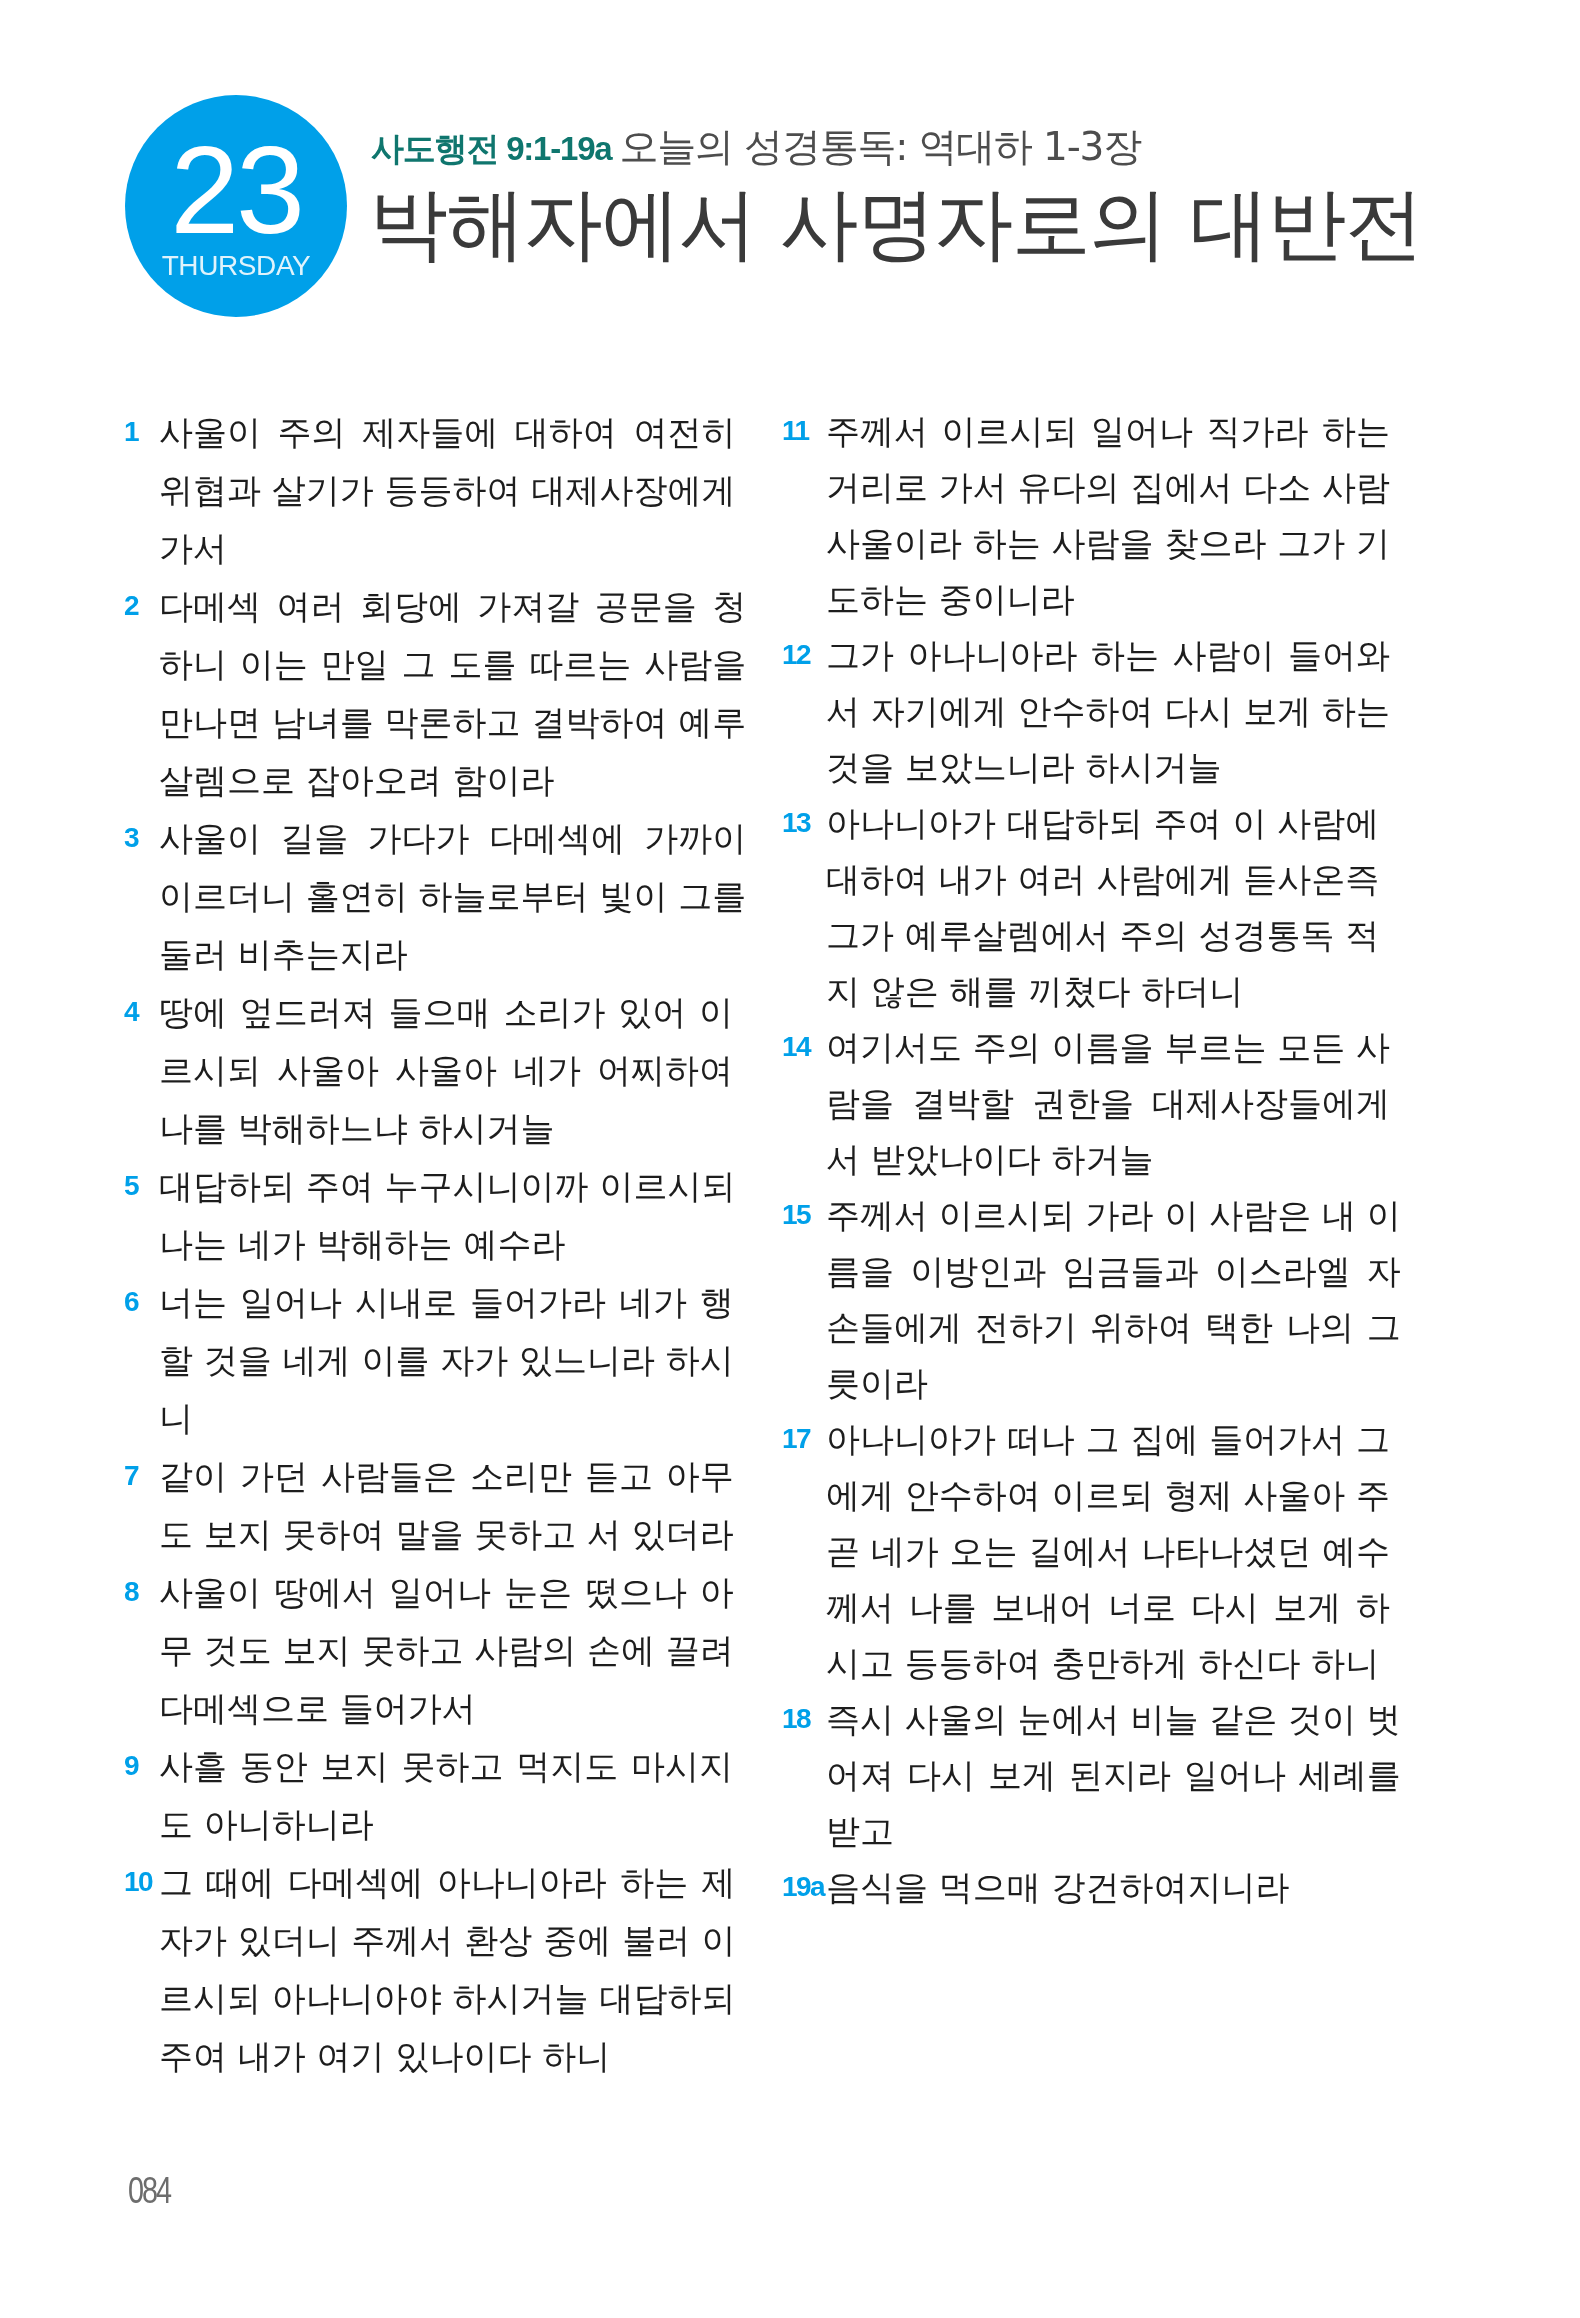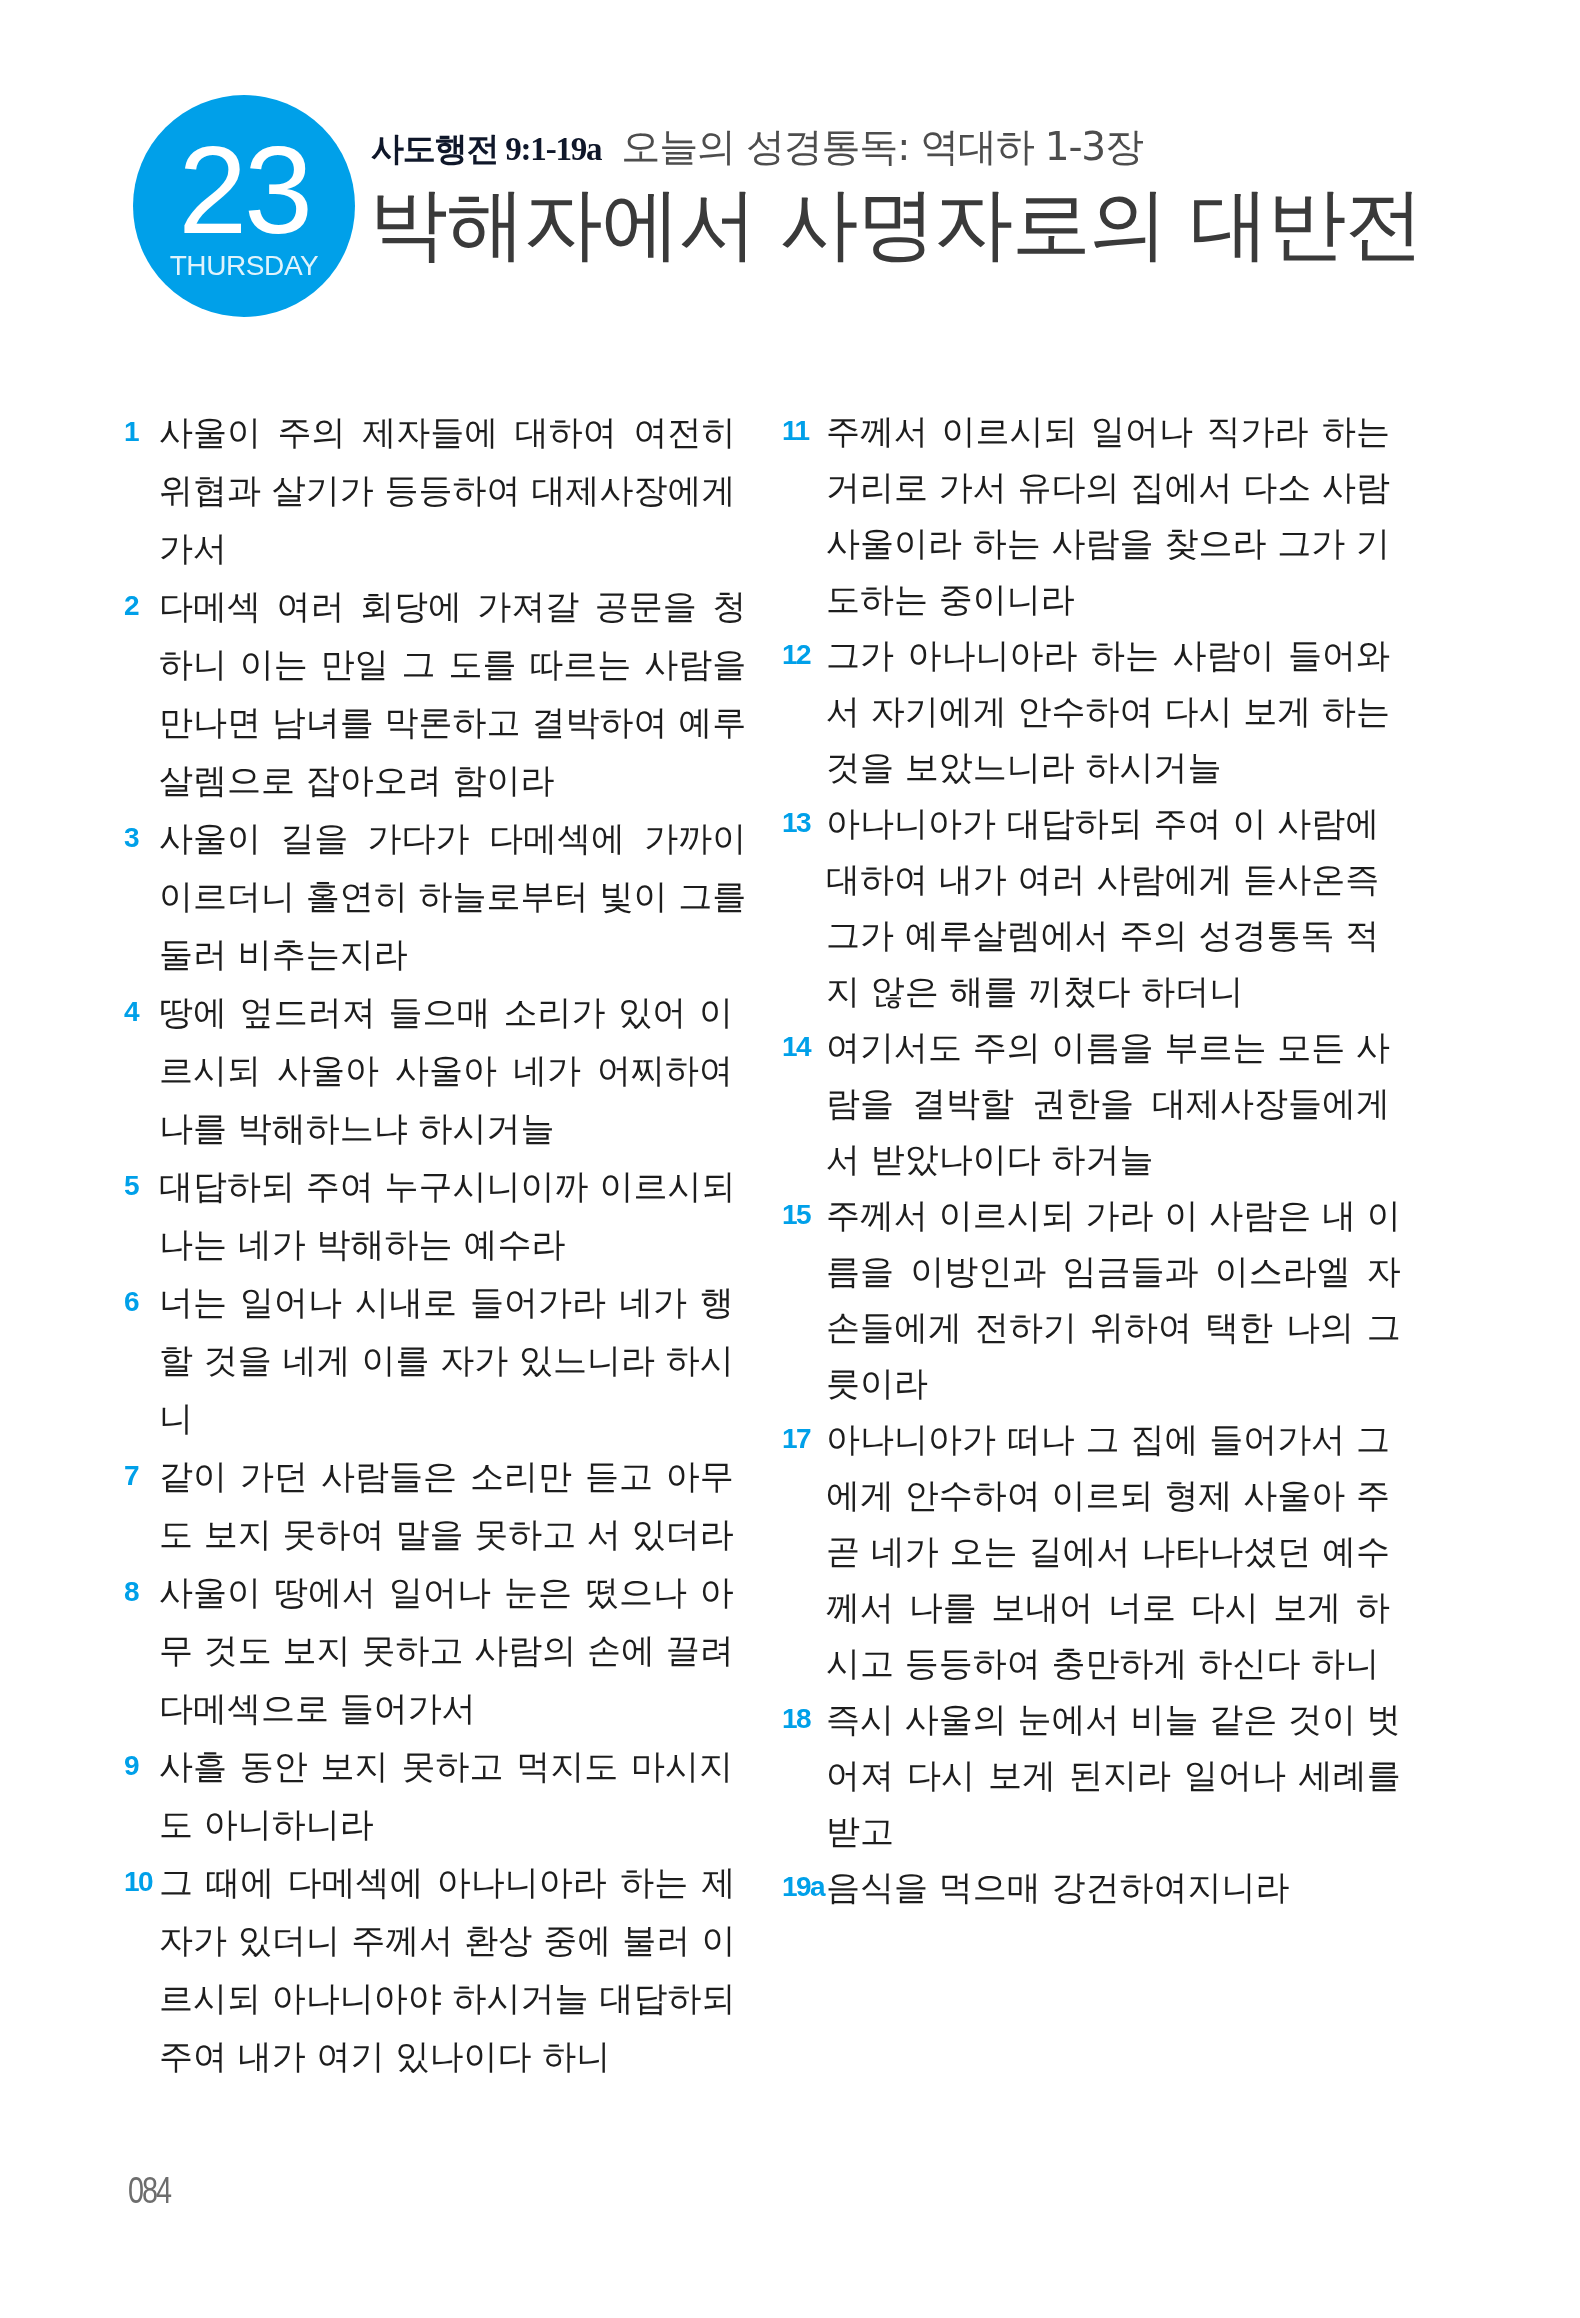--- a/index.html
+++ b/index.html
@@ -1,28 +1,28 @@
 <!DOCTYPE html>
 <html style="font-size:13px"><head>
 <meta charset="utf-8">
 <style>
   html, body { margin: 0; padding: 0; background: #ffffff; }
   body { width: 1581px; height: 2319px; position: relative; overflow: hidden;
          font-family: "DejaVu Sans", "Liberation Sans", sans-serif; color: #231f20; }
-  .day-circle { position: absolute; left: 133px; top: 95px; width: 222px; height: 222px;
+  .day-circle { position: absolute; left: 125px; top: 95px; width: 222px; height: 222px;
                 border-radius: 50%; background: #00A0E9; }
   .day-num { position: absolute; left: 0; right: 0; top: 38px; text-align: center;
              font-family: "Liberation Sans", sans-serif; color: #fff; font-size: 124px;
              line-height: 115px; letter-spacing: -3.3px; font-weight: normal; }
   .day-name { position: absolute; left: 0; right: 0; top: 155px; text-align: center;
               font-family: "Liberation Sans", sans-serif; color: #dff3fc; font-size: 28px;
               letter-spacing: -0.4px; }
   .subtitle { position: absolute; left: 371px; top: 124px; white-space: nowrap; font-size: 33px;
               line-height: 46px; letter-spacing: -1.2px; }
-  .subtitle .ref { color: #0f172a; font-weight: bold; font-family: Liberation Serif, serif; margin-right: 20px; }
+  .subtitle .ref { color: #0f766e; font-weight: bold; font-family: Liberation Sans, sans-serif; margin-right: 8px; }
   .subtitle .reading { color: #4d4d4d; font-size: 39px; margin-top: 17px; }
   .title { position: absolute; left: 369px; top: 175px; white-space: nowrap; font-size: 79px;
            line-height: 99px; color: #3a3a3a; font-family: "DejaVu Serif", serif; letter-spacing: -1.6px; }
   .col { position: absolute; top: 403px; }
   .col.left { left: 124px; width: 609px; }
   .col.right { left: 782px; width: 593px; }
   .verse { display: flex; align-items: flex-start; }
   .vnum { flex: 0 0 auto; color: #00A0E9; font-family: "Liberation Sans", sans-serif; font-weight: bold;
           font-size: 28px; letter-spacing: -1.6px; text-align: left; }
   .left .vnum { width: 35px; }

